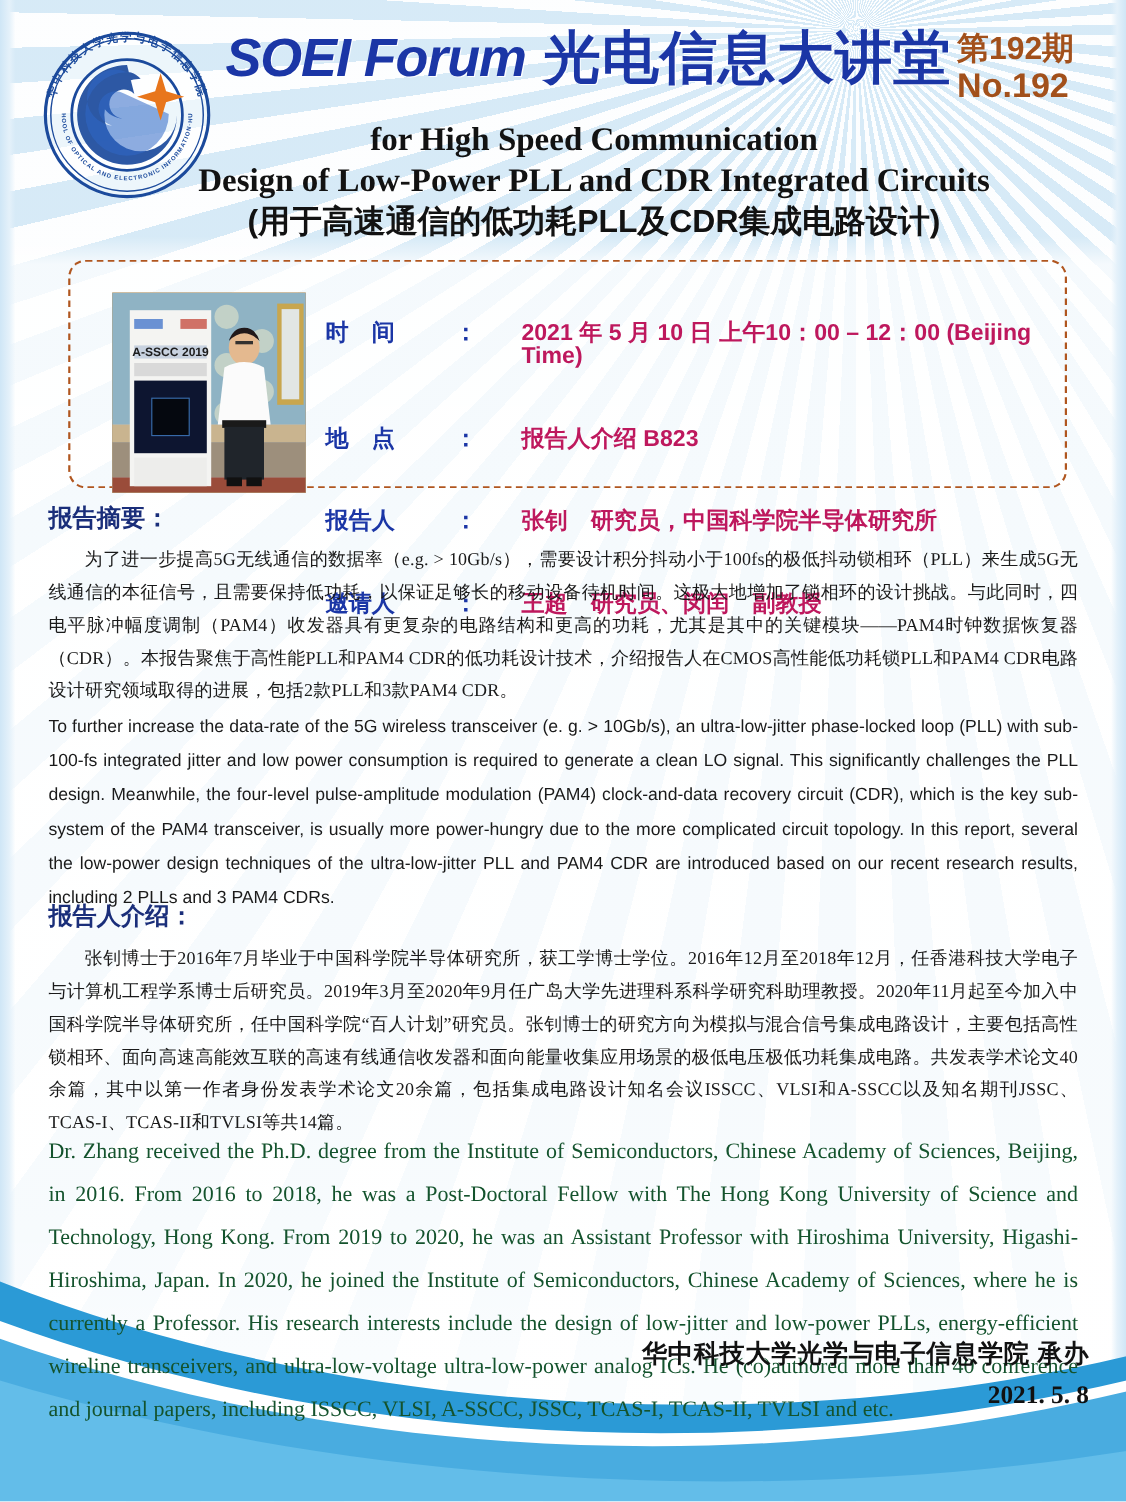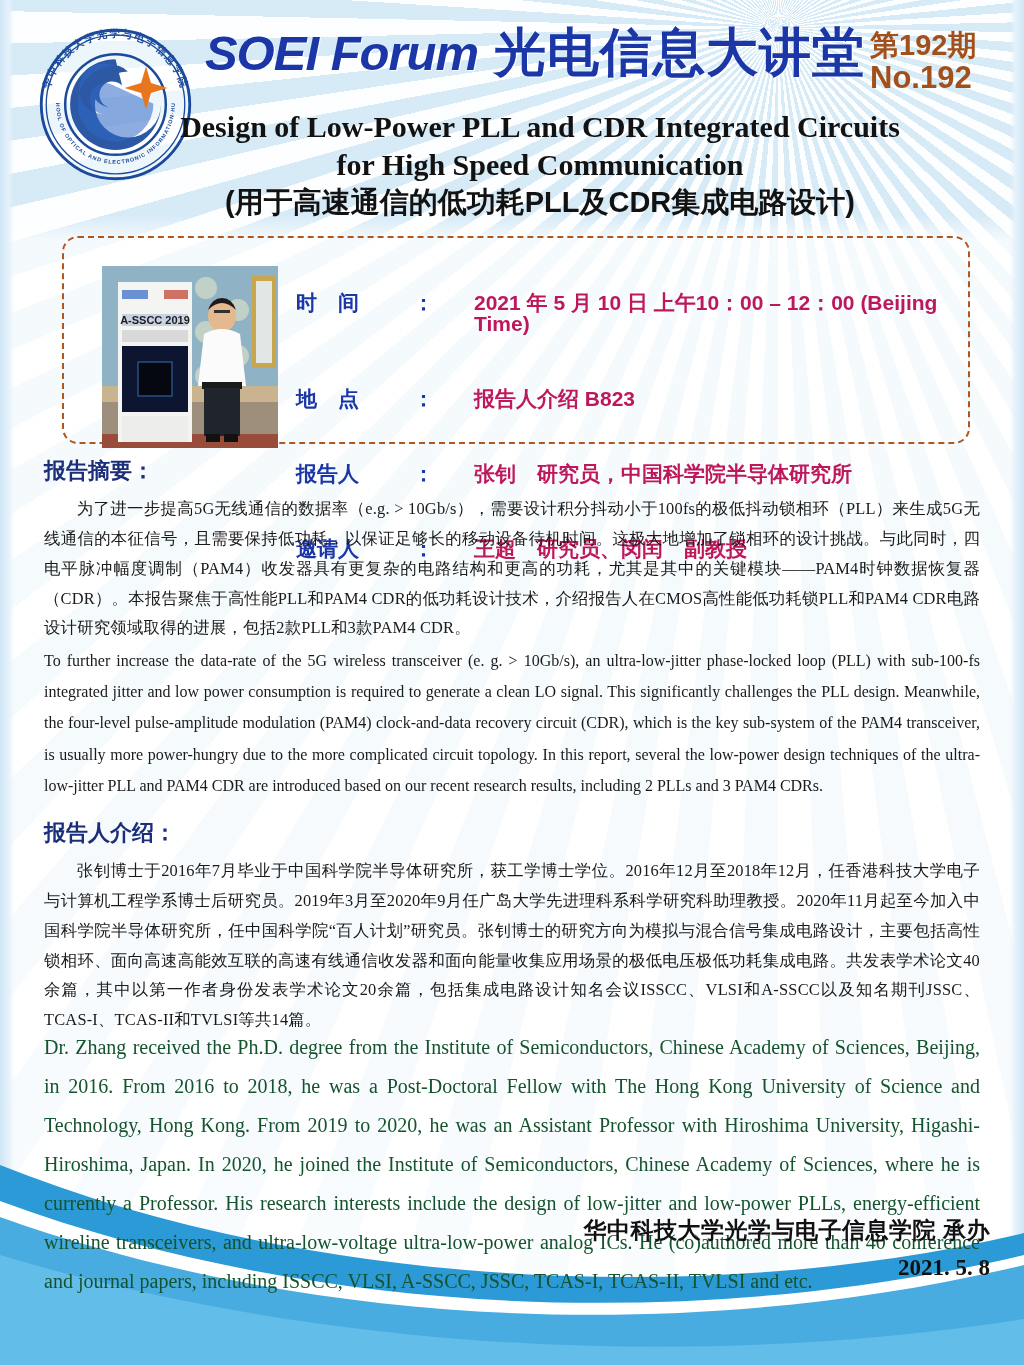--- a/index.html
+++ b/index.html
@@ -114,21 +114,21 @@
     font-family:"Liberation Sans", sans-serif;font-weight:bold;
     font-size:22px;color:#1a2e7a;margin-bottom:8px;
   }
   .p-cn{
     font-family:Liberation Serif, serif;
     font-size:16.4px;color:#1a1a1a;
     line-height:1.82;text-align:justify;text-indent:2em;
     letter-spacing:.2px;
   }
   .p-en{
-    font-family:Liberation Serif, serif;
+    font-family:Liberation Sans, sans-serif;
     font-size:16px;color:#1a1a1a;
     line-height:1.95;text-align:justify;
   }
   .p-en-serif{
     font-family:"Liberation Serif", serif;
     font-size:20px;color:#14532d;
     line-height:1.95;text-align:justify;
   }
   
   .footer{
@@ -190,22 +190,22 @@
         <span class="soei-cn">光电信息大讲堂</span>
       </div>
     </div>
 
     <div class="issue">
       <span class="cn">第192期</span>
       <span class="en">No.192</span>
     </div>
 
     <div class="talk-title">
+      <div>for High Speed Communication</div>
       <div>Design of Low-Power PLL and CDR Integrated Circuits</div>
-      <div>for High Speed Communication</div>
       <div class="cn">(用于高速通信的低功耗PLL及CDR集成电路设计)</div>
     </div>
   </div>
 
   <div class="infobox">
 
     <div class="photo">
       <svg width="176" height="182" viewBox="0 0 176 182">
         <rect width="176" height="182" fill="#b8c4cf"></rect>
         <rect x="0" y="0" width="176" height="120" fill="#8fb3c4"></rect>

